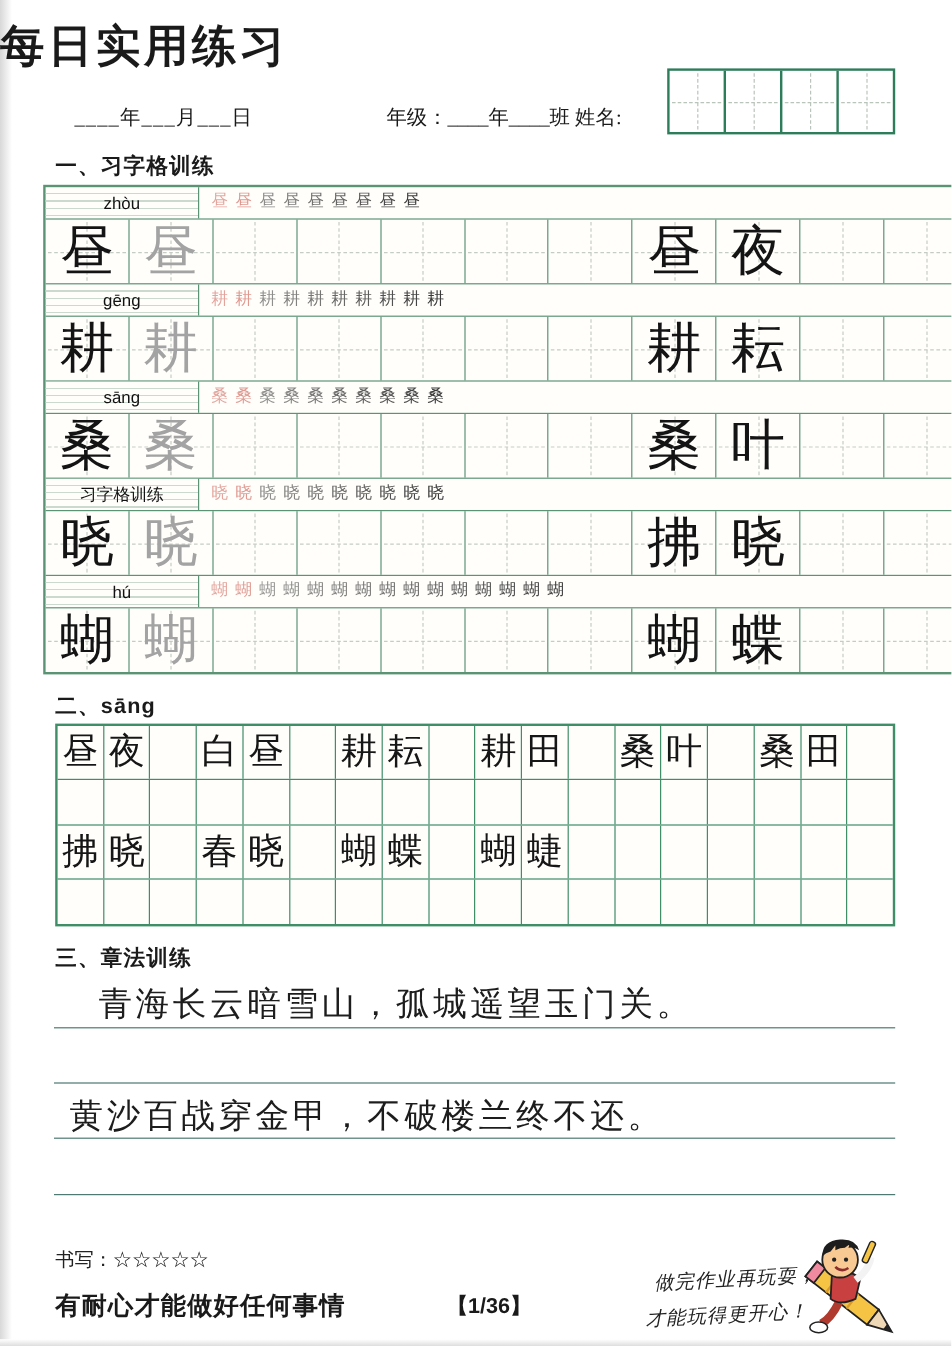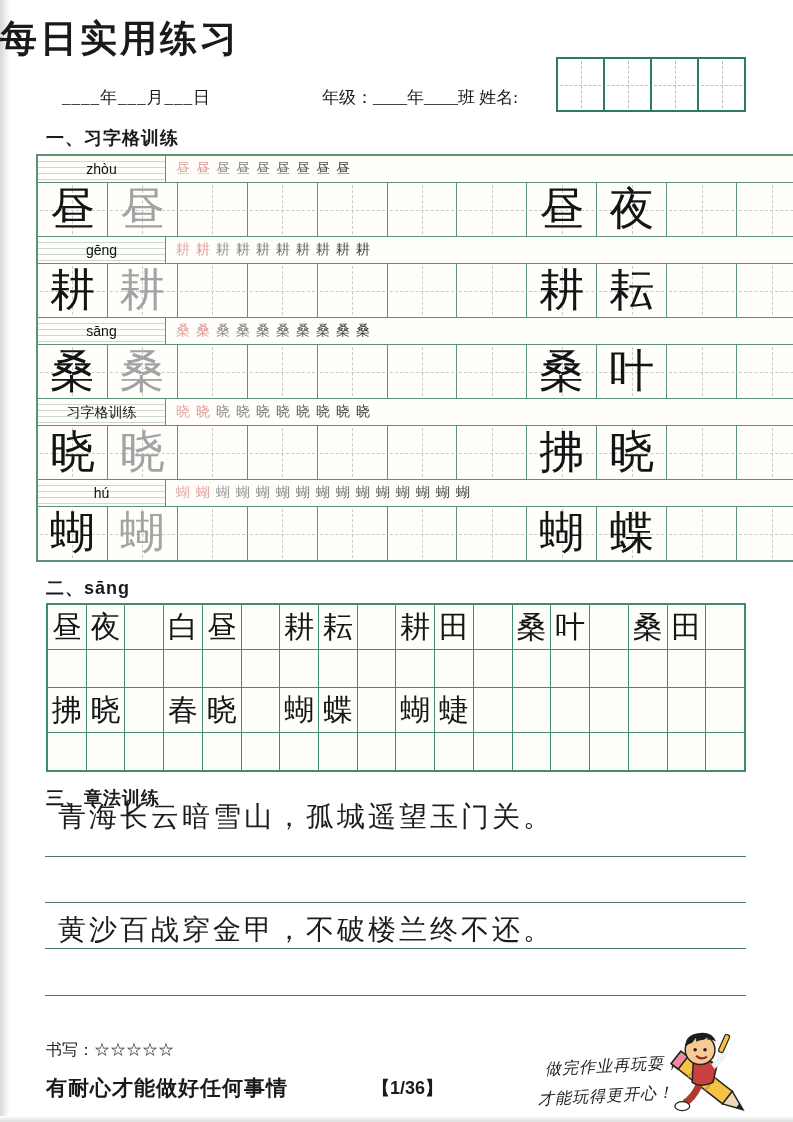--- a/index.html
+++ b/index.html
@@ -54,21 +54,21 @@
   .sg-row{display:flex;height:44px;border-bottom:1.5px solid #3f8e68;}
   .sg-row.blank{height:37px;}
   .sg-row:last-child{border-bottom:none;}
   .sg-cell{flex:1;border-right:1.5px solid #3f8e68;display:flex;align-items:center;justify-content:center;}
   .sg-cell:last-child{border-right:none;}
   .sg-char{font-family:"Liberation Serif",serif;font-size:30px;line-height:1;color:#161616;}
 
   
   .poem{position:absolute;left:58px;font-family:"Liberation Serif",serif;font-size:28px;
     letter-spacing:3px;color:#1d1d1d;}
-  .poem1{top:798px;} .poem2{top:911px;}
+  .poem1{top:818px;margin-left:24px;} .poem2{top:911px;}
   .rule{position:absolute;left:45px;width:701px;border-top:1.5px solid #4d7a72;}
   .r1{top:856px;} .r2{top:902px;} .r3{top:948px;} .r4{top:995px;}
 
   
   .rating{position:absolute;top:1040px;left:46px;font-size:16px;font-family:"Liberation Serif",serif;color:#222;}
   .motto{position:absolute;top:1074px;left:46px;font-size:21px;font-weight:bold;letter-spacing:1px;text-align:right;}
   .page-indicator{position:absolute;top:1076px;left:372px;font-size:18px;font-weight:bold;}
   .mascot-text{position:absolute;font-family:"Liberation Serif",serif;font-style:italic;
     font-size:16px;color:#222;letter-spacing:1px;transform:rotate(-3deg);}
   .mt1{top:1056px;left:545px;} .mt2{top:1086px;left:538px;}

